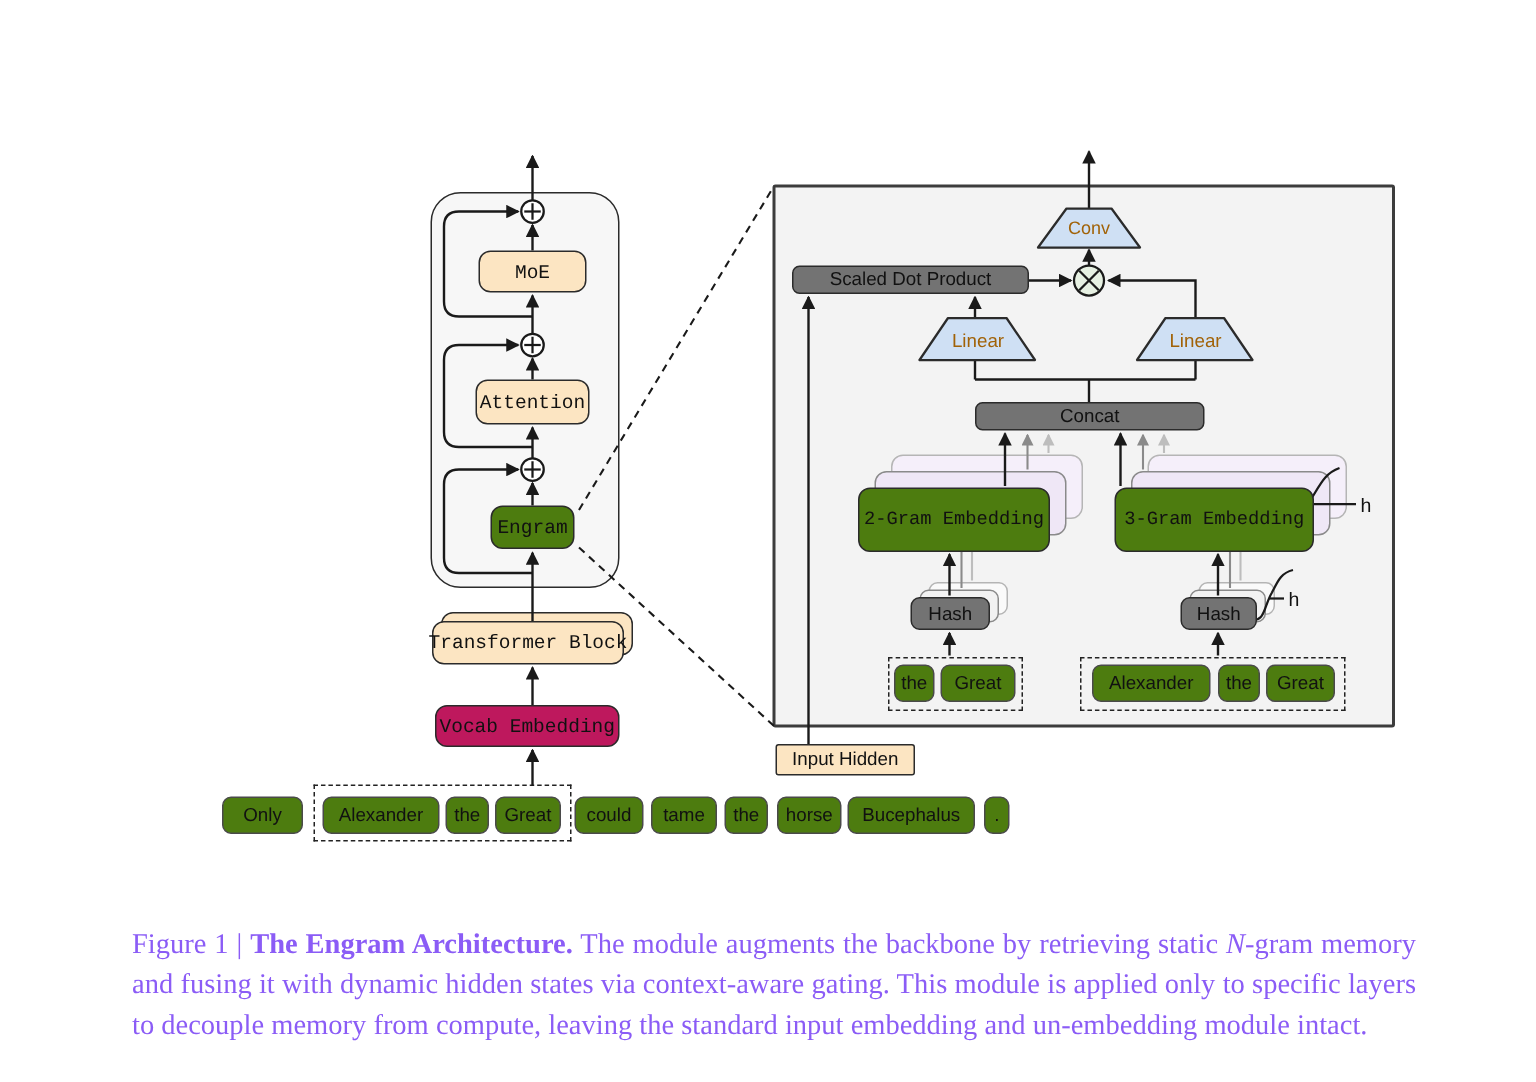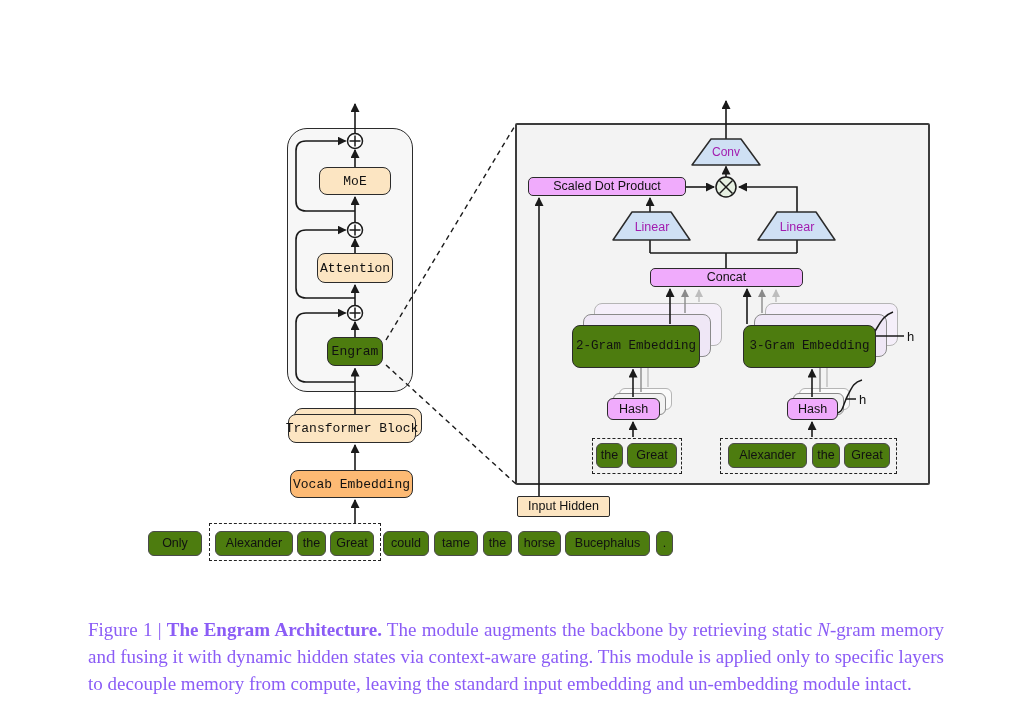--- a/index.html
+++ b/index.html
@@ -10,27 +10,27 @@
         border:1.5px solid #2b2b2b;border-radius:20px;}
   #detail-panel{left:515px;top:123px;width:415px;height:362px;background:#f3f3f3;
         border:2px solid #3c3c3c;border-radius:2px;}
   svg.layer{position:absolute;left:0;top:0;z-index:2;pointer-events:none;}
   .box{position:absolute;box-sizing:border-box;border:1.5px solid #2b2b2b;display:flex;
        align-items:center;justify-content:center;color:#111;z-index:3;
        font-size:13px;line-height:1;white-space:nowrap;}
   .shadow{z-index:1;}
   .peach{background:#fce5c2;}
   .lav{background:#4d7c0f;}
-  .pink{background:#fdba74;}
-  .green{background:#f0abfc;}
+  .pink{background:#be185d;}
+  .green{background:#737373;}
   .r8{border-radius:8px;font-family:Liberation Mono, monospace;} .r6{border-radius:6px;} .r5{border-radius:5px;} .r2{border-radius:2px;}
   .tok{font-size:12.5px;border-radius:6px;border:1.3px solid #4a4a4a;text-align:right;}
   .dashedbox{position:absolute;box-sizing:border-box;border:1.5px dashed #222;z-index:1;}
   .flabel{position:absolute;z-index:3;display:flex;align-items:center;justify-content:center;
-          color:#a21caf;font-size:12px;line-height:1;white-space:nowrap;}
+          color:#a16207;font-size:12px;line-height:1;white-space:nowrap;}
   .s12{font-size:12.5px;}
   .hlbl{position:absolute;z-index:3;font-size:13px;color:#111;}
   #caption{position:absolute;left:88px;top:597px;width:856px;z-index:3;
            font-family:Liberation Serif, serif;font-size:19px;line-height:27px;color:#8b5cf6;
            text-align:justify;}
 </style>
 </head>
 <body>
 
 <div id="page">

